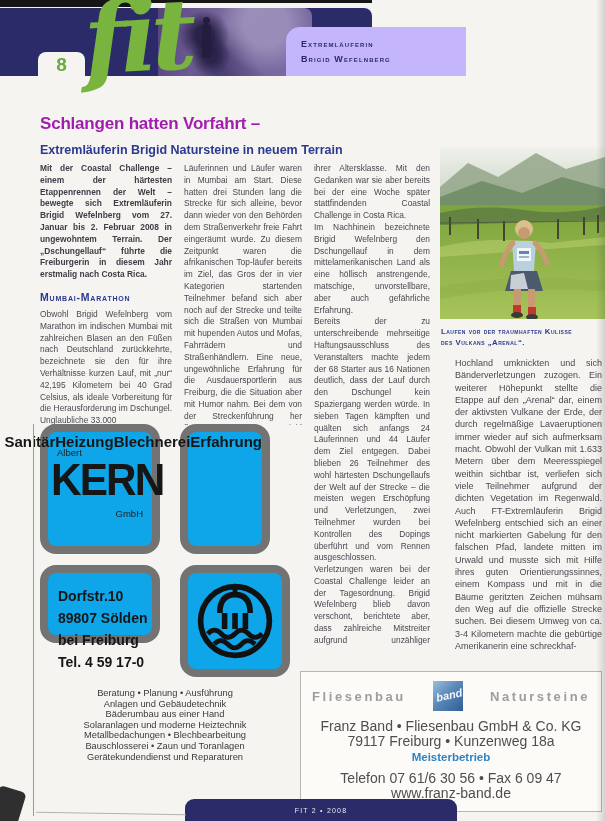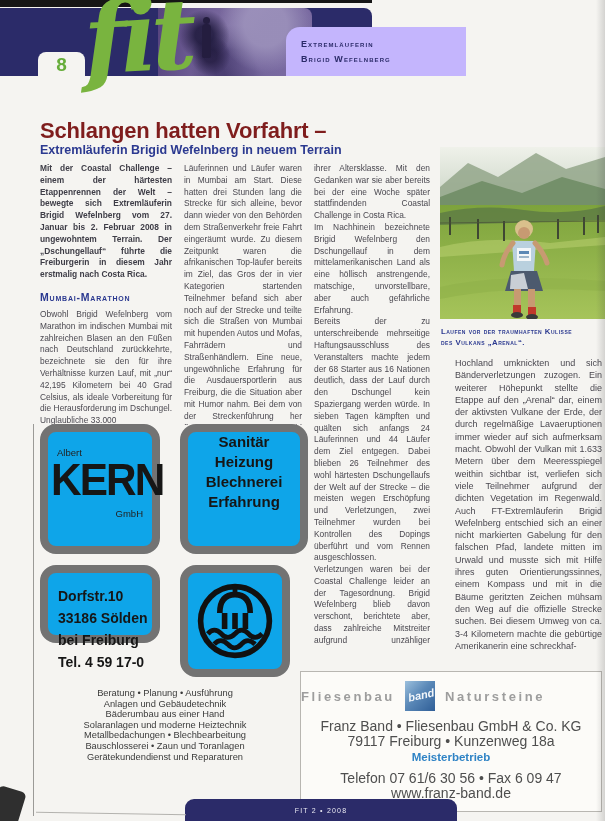--- a/index.html
+++ b/index.html
@@ -34,21 +34,21 @@
   .banner-label div{font-size:9px;font-weight:bold;color:#2b2b69;letter-spacing:1.1px;
                     font-variant:small-caps;line-height:15px;}
   .page-tab{position:absolute;left:38px;top:52px;width:47px;height:24px;background:#f5f4f1;
             border-radius:8px 8px 0 0;text-align:center;}
   .page-tab span{font-size:19px;font-weight:bold;color:#66ad3a;line-height:26px;}
   .fit-logo{position:absolute;left:84px;top:-14px;z-index:5;font-family:"DejaVu Serif",serif;
             font-style:italic;font-weight:bold;font-size:98px;line-height:1.05;color:#79b43f;
             transform:rotate(-3deg);letter-spacing:-6px;}
 
   
-  .headline{position:absolute;left:40px;top:103px;font-size:22px;font-weight:bold;color:#7f1d1d;letter-spacing:-.2px;}
+  .headline{position:absolute;left:40px;top:103px;font-size:17px;font-weight:bold;color:#a21caf;letter-spacing:-.2px;}
   .subheadline{position:absolute;left:40px;top:133px;font-size:12.5px;font-weight:bold;color:#2b3990;}
 
   
   .body-col{position:absolute;top:163px;font-size:8.4px;line-height:11.8px;text-align:justify;
             overflow:hidden;color:#4a4850;}
   .col1{left:40px;width:132px;height:262px;}
   .col2{left:184px;width:118px;height:262px;}
   .col3{left:314px;width:116px;height:482px;}
   .col4{left:455px;top:357px;width:147px;height:302px;font-size:9px;line-height:12.3px;}
   .intro{font-weight:bold;color:#3e3d47;margin:0 0 2px;}
@@ -59,37 +59,37 @@
 
   
   .photo{position:absolute;left:440px;top:147px;width:165px;height:172px;overflow:hidden;}
   .caption{position:absolute;left:441px;top:326px;width:164px;font-size:7.8px;font-weight:bold;
            color:#2b3990;font-variant:small-caps;letter-spacing:.5px;line-height:11px;}
 
   
   .kern{position:absolute;left:40px;top:424px;width:250px;height:345px;}
   .kbox{position:absolute;background:#0ea5e9;border:8px solid #737373;border-radius:16px;box-sizing:border-box;}
   .kb1{left:0;top:0;width:120px;height:130px;}
-  .kb2{left:140px;top:0;width:128px;height:130px;display:flex;flex-direction:column;justify-content:flex-start;}
+  .kb2{left:140px;top:0;width:90px;height:130px;display:flex;flex-direction:row;justify-content:flex-end;}
   .kb3{left:0;top:141px;width:120px;height:78px;padding:12px 0 0 10px;}
   .kb4{left:140px;top:141px;width:110px;height:112px;display:flex;align-items:center;justify-content:center;}
   .kern-albert{position:absolute;left:9px;top:15px;font-size:9.5px;color:#222;}
   .kern-name{position:absolute;left:3px;top:22px;font-size:45px;font-weight:bold;color:#161616;
              letter-spacing:-2px;transform:scaleX(.94);transform-origin:left;}
   .kern-gmbh{position:absolute;right:9px;top:76px;font-size:9.5px;color:#222;}
   .kb2 div{font-size:15px;font-weight:bold;color:#161616;text-align:center;line-height:20px;}
   .kb3 div{font-size:14px;font-weight:bold;color:#161616;line-height:22px;}
   .kern-services{position:absolute;left:-4px;top:264px;width:258px;text-align:center;
                  font-size:9.3px;line-height:10.6px;color:#3a3a3a;}
   .kern-services div{margin-bottom:0;}
 
   
   .band-ad{position:absolute;left:300px;top:671px;width:302px;height:141px;background:#fcfbf8;
            border:1px solid #b8b6b1;box-sizing:border-box;}
-  .band-head{display:flex;align-items:center;gap:10px;margin-top:9px;}
+  .band-head{display:flex;align-items:center;justify-content:center;gap:27px;margin-top:9px;}
   .band-word{font-size:13px;font-weight:bold;color:#9d9d9d;letter-spacing:2.6px;}
   .band-logo{width:30px;height:30px;position:relative;flex:0 0 auto;
              background:linear-gradient(135deg,#9cc0dd 0%,#5b89b8 45%,#2f5e97 100%);}
   .band-logo span{position:absolute;left:3px;top:8px;font-size:11px;font-style:italic;font-weight:bold;
                   color:#f2f6fa;transform:rotate(-12deg);}
   .band-line{text-align:center;font-size:14px;color:#4e4e4e;line-height:15px;}
   .band-line.first{margin-top:8px;}
   .band-badge{text-align:center;font-size:11.5px;font-weight:bold;color:#2f83c5;margin-top:1px;line-height:15px;}
   .band-line.phone{margin-top:6px;}
 
@@ -113,21 +113,21 @@
   <div class="banner-label">
     <div>Extremläuferin</div>
     <div>Brigid Wefelnberg</div>
   </div>
   <div class="page-tab">
     <span>8</span>
   </div>
   <div class="fit-logo">fit</div>
 
   <h1 class="headline">Schlangen hatten Vorfahrt –</h1>
-  <h2 class="subheadline">Extremläuferin Brigid Wefelnberg in neuem Terrain</h2>
+  <h2 class="subheadline">Extremläuferin Brigid Natursteine in neuem Terrain</h2>
 
   <div class="body-col col1">
     <p class="intro">Mit der Coastal Challenge – einem der härtesten Etappenrennen der Welt – bewegte sich Extremläuferin Brigid Wefelnberg vom 27. Januar bis 2. Februar 2008 in ungewohntem Terrain. Der „Dschungellauf“ führte die Freiburgerin in diesem Jahr erstmalig nach Costa Rica.</p>
     <h3 class="sec-head">Mumbai-Marathon</h3>
     <p>Obwohl Brigid Wefelnberg vom Marathon im indischen Mumbai mit zahlreichen Blasen an den Füßen nach Deutschland zurückkehrte, bezeichnete sie den für ihre Verhältnisse kurzen Lauf, mit „nur“ 42,195 Kilometern bei 40 Grad Celsius, als ideale Vorbereitung für die Herausforderung im Dschungel. Unglaubliche 33.000</p>
   </div>
 
   <div class="body-col col2">
     <p>Läuferinnen und Läufer waren in Mumbai am Start. Diese hatten drei Stunden lang die Strecke für sich alleine, bevor dann wieder von den Behörden dem Straßenverkehr freie Fahrt eingeräumt wurde. Zu diesem Zeitpunkt waren die afrikanischen Top-läufer bereits im Ziel, das Gros der in vier Kategorien startenden Teilnehmer befand sich aber noch auf der Strecke und teilte sich die Straßen von Mumbai mit hupenden Autos und Mofas, Fahrrädern und Straßenhändlern. Eine neue, ungewöhnliche Erfahrung für die Ausdauersportlerin aus Freiburg, die die Situation aber mit Humor nahm. Bei dem von der Streckenführung her flachen Kurs kam Brigid Wefelnberg als hervorragende 48. von 400 gestarteten Frauen ins Ziel, sogar als Drittplatzierte in</p>
   </div>
@@ -203,21 +203,21 @@
       <span class="kern-gmbh">GmbH</span>
     </div>
     <div class="kbox kb2">
       <div>Sanitär</div>
       <div>Heizung</div>
       <div>Blechnerei</div>
       <div>Erfahrung</div>
     </div>
     <div class="kbox kb3">
       <div>Dorfstr.10</div>
-      <div>33186 Sölden</div>
+      <div>89807 Sölden</div>
       <div>bei Freiburg</div>
       <div>Tel. 4 59 17-0</div>
     </div>
     <div class="kbox kb4">
       <svg width="80" height="80" viewBox="0 0 100 100">
         <circle cx="50" cy="50" r="43" fill="none" stroke="#111" stroke-width="7"></circle>
         <path d="M31 40 Q31 17 50 17 Q69 17 69 40" fill="none" stroke="#111" stroke-width="7"></path>
         <line x1="50" y1="6" x2="50" y2="17" stroke="#111" stroke-width="6"></line>
         <line x1="37" y1="40" x2="37" y2="60" stroke="#111" stroke-width="7"></line>
         <line x1="50" y1="40" x2="50" y2="60" stroke="#111" stroke-width="7"></line>

